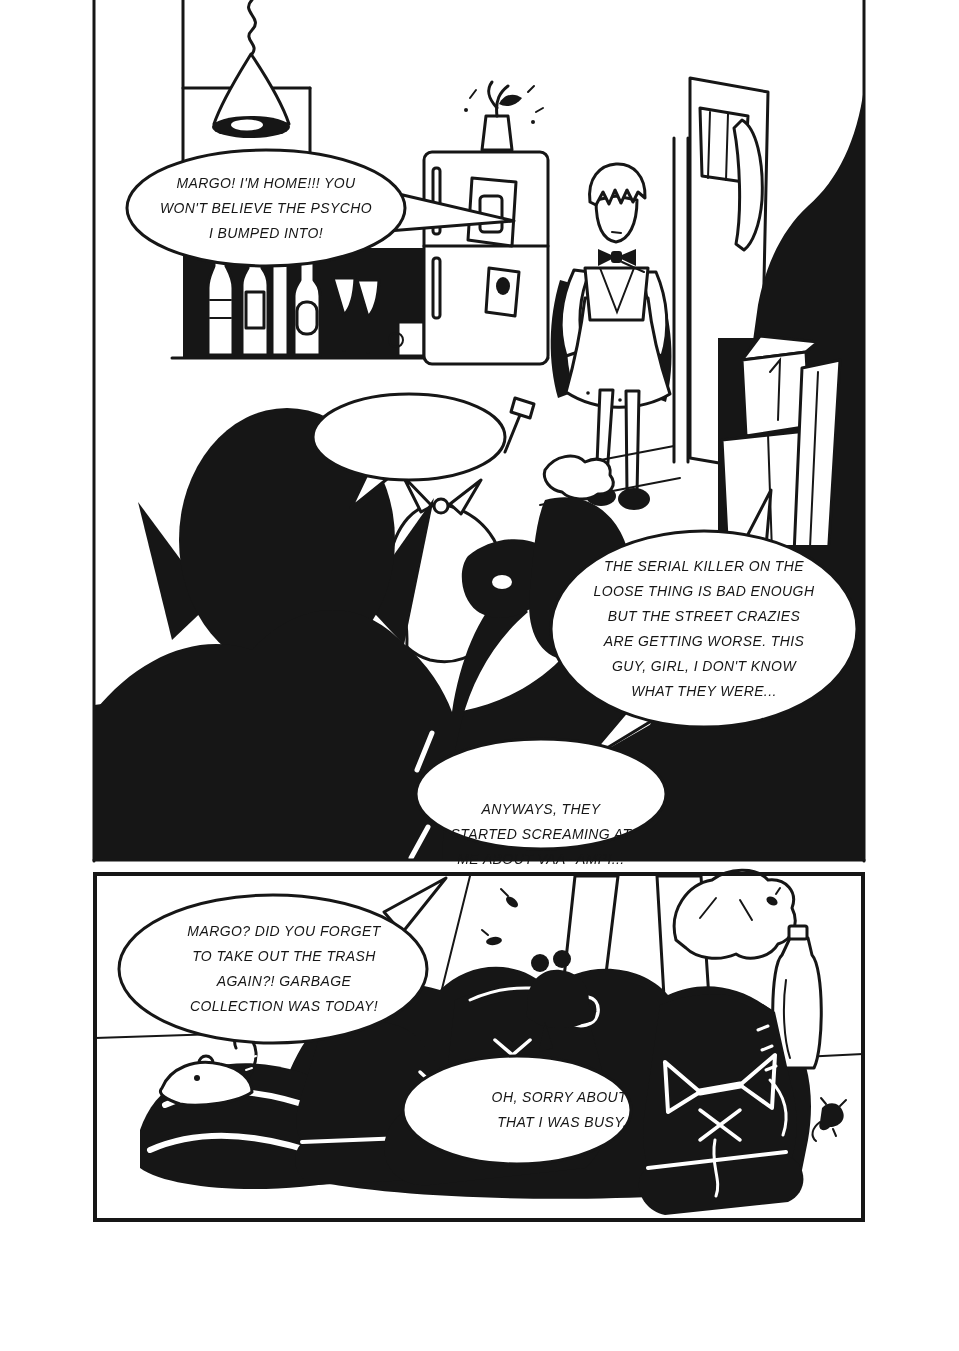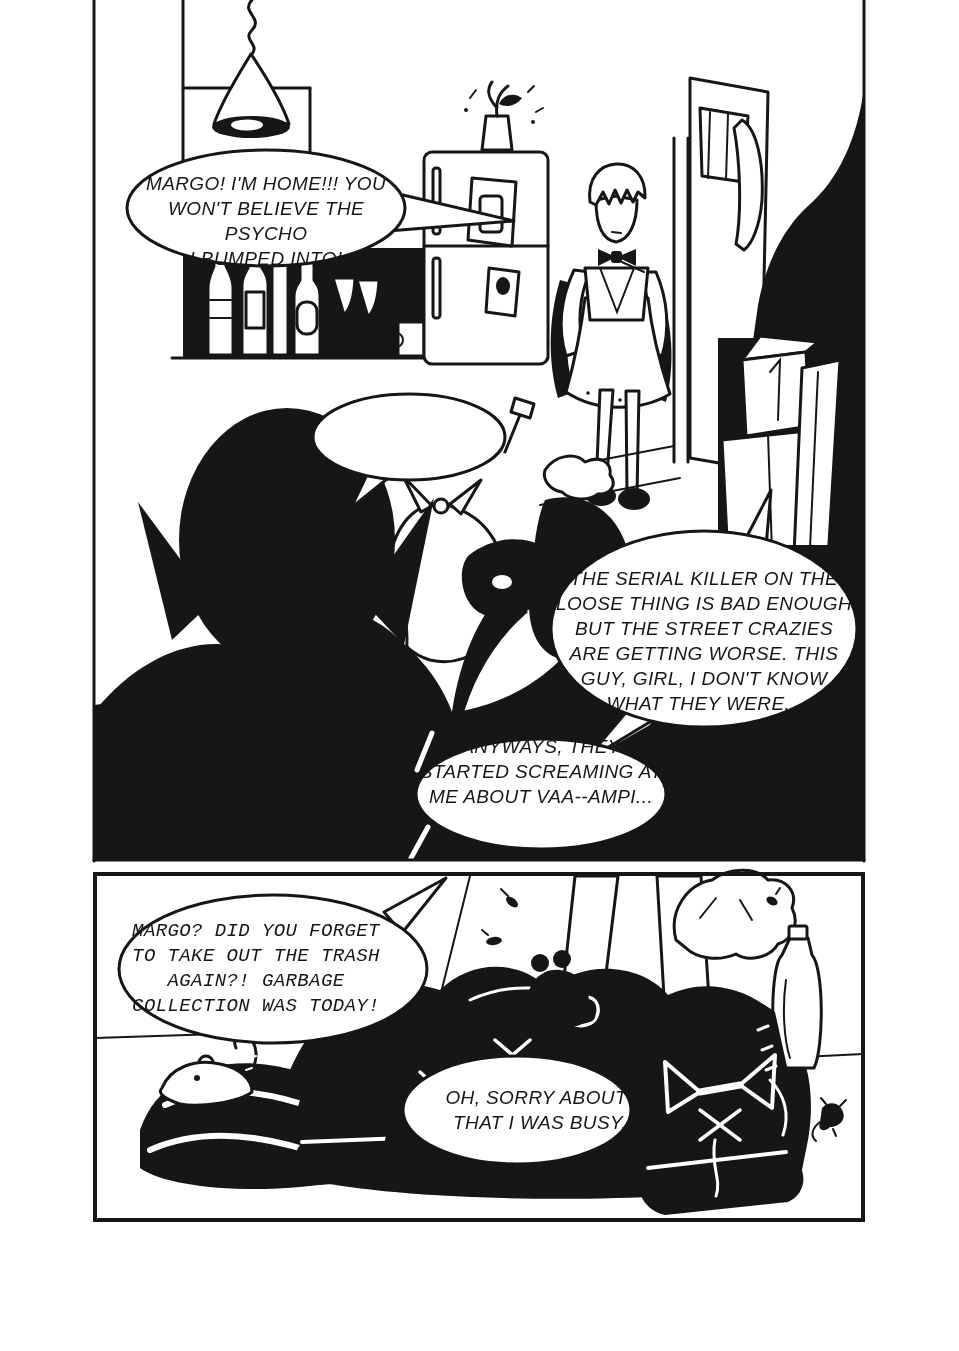--- a/index.html
+++ b/index.html
@@ -1,19 +1,19 @@
 <!DOCTYPE html>
 <html><head>
 <meta charset="utf-8">
 <style>
   html,body{margin:0;padding:0;background:#ffffff;}
   .page{position:relative;width:959px;height:1351px;background:#ffffff;overflow:hidden;
         font-family:"Liberation Sans",sans-serif;}
   .art{position:absolute;left:0;top:0;}
-  .bubble-text{position:absolute;text-align:center;font-style:italic;font-size:19px;
+  .bubble-text{position:absolute;text-align:center;font-style:italic;font-size:14px;
         line-height:25px;letter-spacing:.4px;color:#161616;white-space:pre-line;
         font-family:"Liberation Sans",sans-serif;}
   
   .o{fill:#ffffff;stroke:#161616;stroke-width:3;stroke-linejoin:round;stroke-linecap:round;}
   .k{fill:#161616;stroke:none;}
   .s{fill:none;stroke:#161616;stroke-width:3;stroke-linejoin:round;stroke-linecap:round;}
   .s2{fill:none;stroke:#161616;stroke-width:2;stroke-linecap:round;}
   .w{fill:none;stroke:#ffffff;stroke-linecap:round;stroke-linejoin:round;}
 </style>
 </head>
@@ -294,28 +294,28 @@
       <ellipse class="o" cx="517" cy="1110" rx="114" ry="54" stroke-width="3.5"></ellipse>
     </g>
 
     <rect fill="none" stroke="#161616" stroke-width="4" x="95" y="874" width="768" height="346"></rect>
   </g>
 </svg>
 
 <div class="bubble-text" style="left:126px;top:171px;width:280px;">MARGO! I'M HOME!!! YOU
 WON'T BELIEVE THE PSYCHO
 I BUMPED INTO!</div>
-<div class="bubble-text" style="left:554px;top:554px;width:300px;margin-top:12px;">THE SERIAL KILLER ON THE
+<div class="bubble-text" style="left:554px;top:554px;width:300px;">THE SERIAL KILLER ON THE
 LOOSE THING IS BAD ENOUGH
 BUT THE STREET CRAZIES
 ARE GETTING WORSE. THIS
 GUY, GIRL, I DON'T KNOW
 WHAT THEY WERE...</div>
-<div class="bubble-text" style="left:416px;top:734px;width:250px;">ANYWAYS, THEY
+<div class="bubble-text" style="left:416px;top:797px;width:250px;">ANYWAYS, THEY
 STARTED SCREAMING AT
 ME ABOUT VAA--AMPI...</div>
-<div class="bubble-text" style="left:106px;top:919px;width:300px;font-family:Liberation Mono, monospace;">MARGO? DID YOU FORGET
+<div class="bubble-text" style="left:134px;top:919px;width:300px;">MARGO? DID YOU FORGET
 TO TAKE OUT THE TRASH
 AGAIN?! GARBAGE
 COLLECTION WAS TODAY!</div>
 <div class="bubble-text" style="left:407px;top:1085px;width:220px;text-align:right;">OH, SORRY ABOUT
 THAT I WAS BUSY.</div>
 </div>
 
 </body></html>

